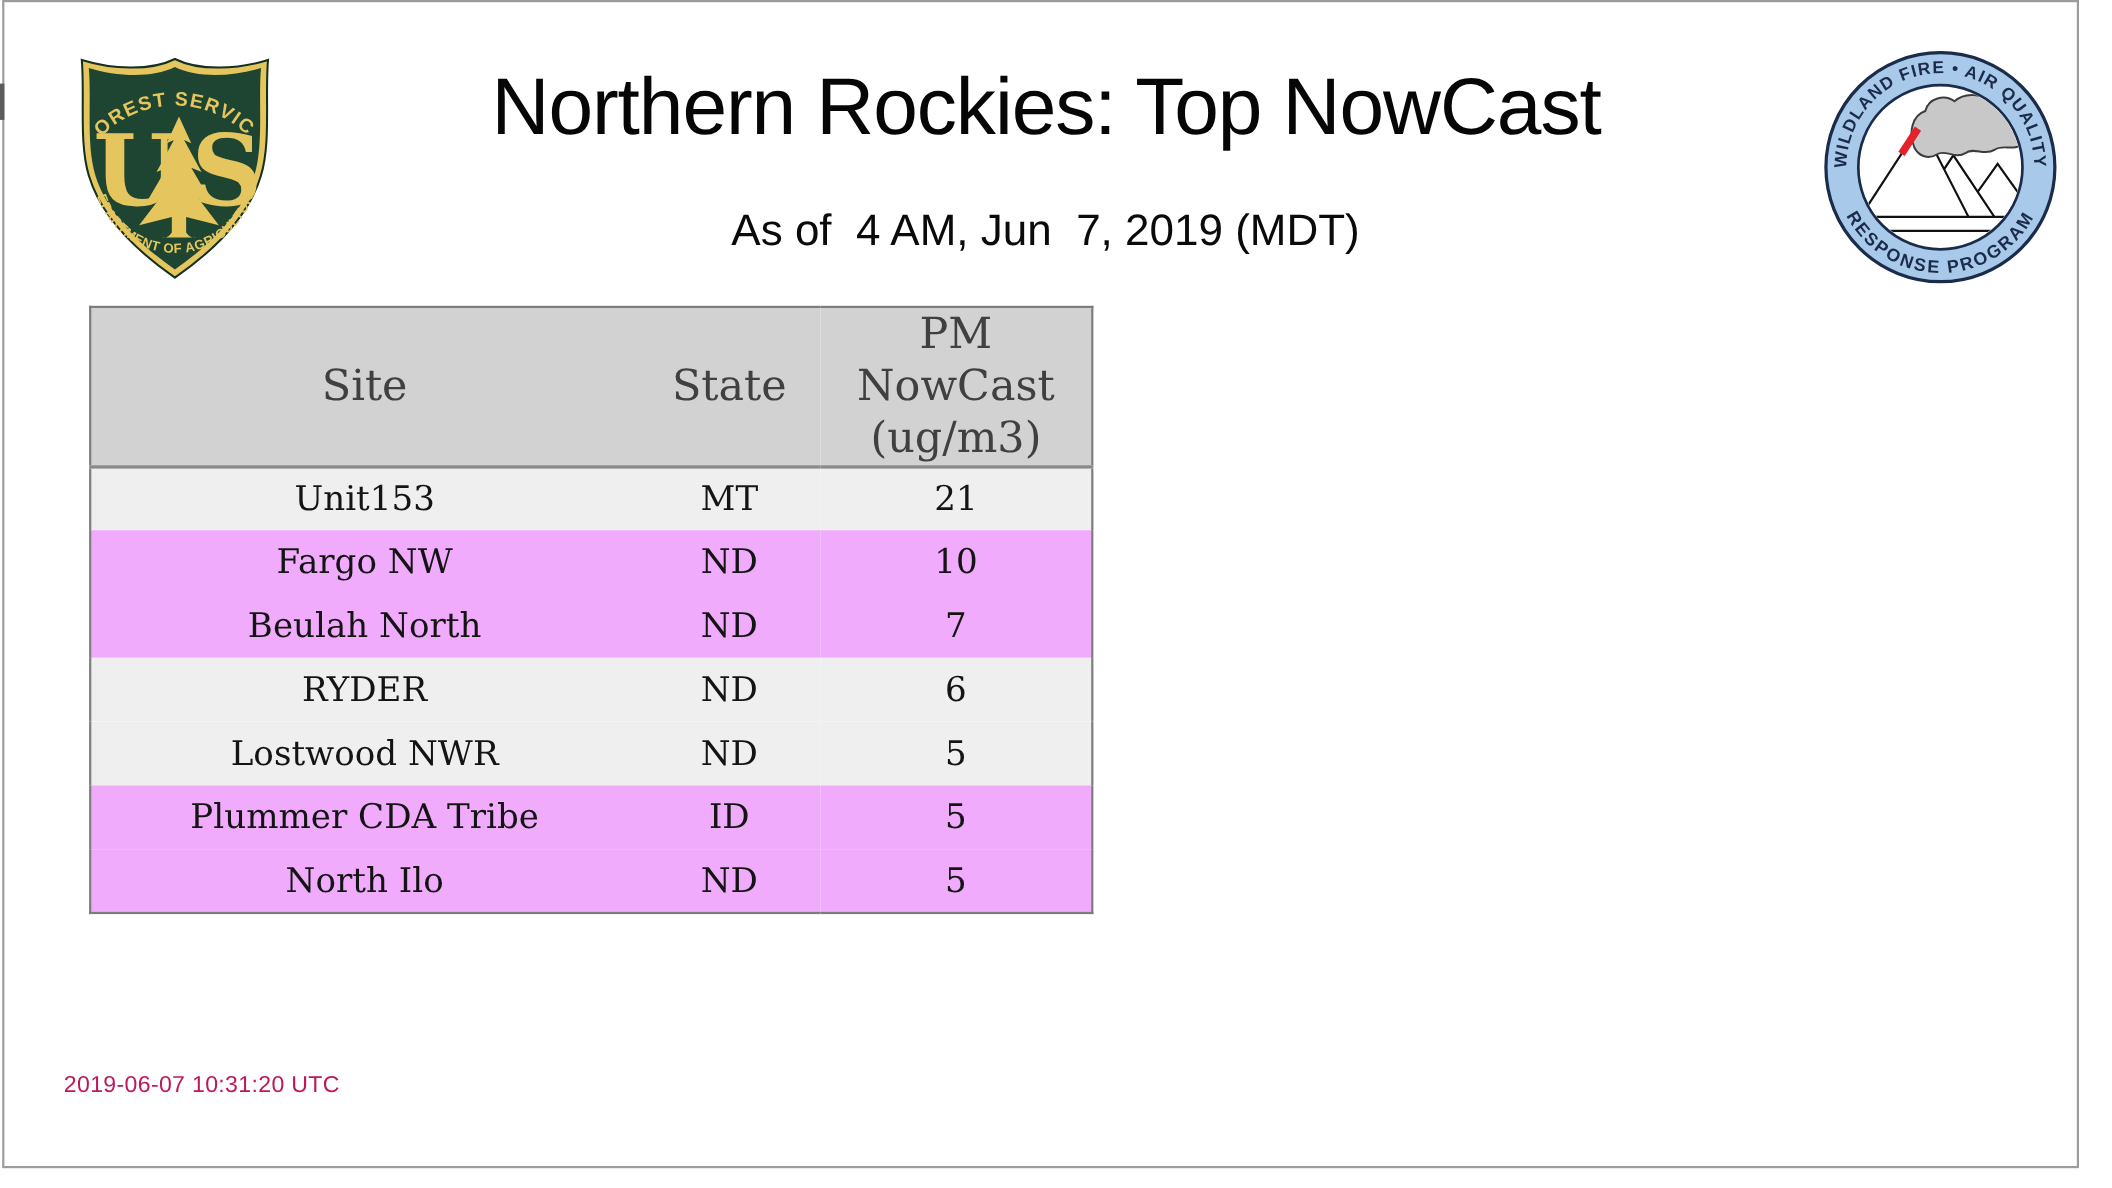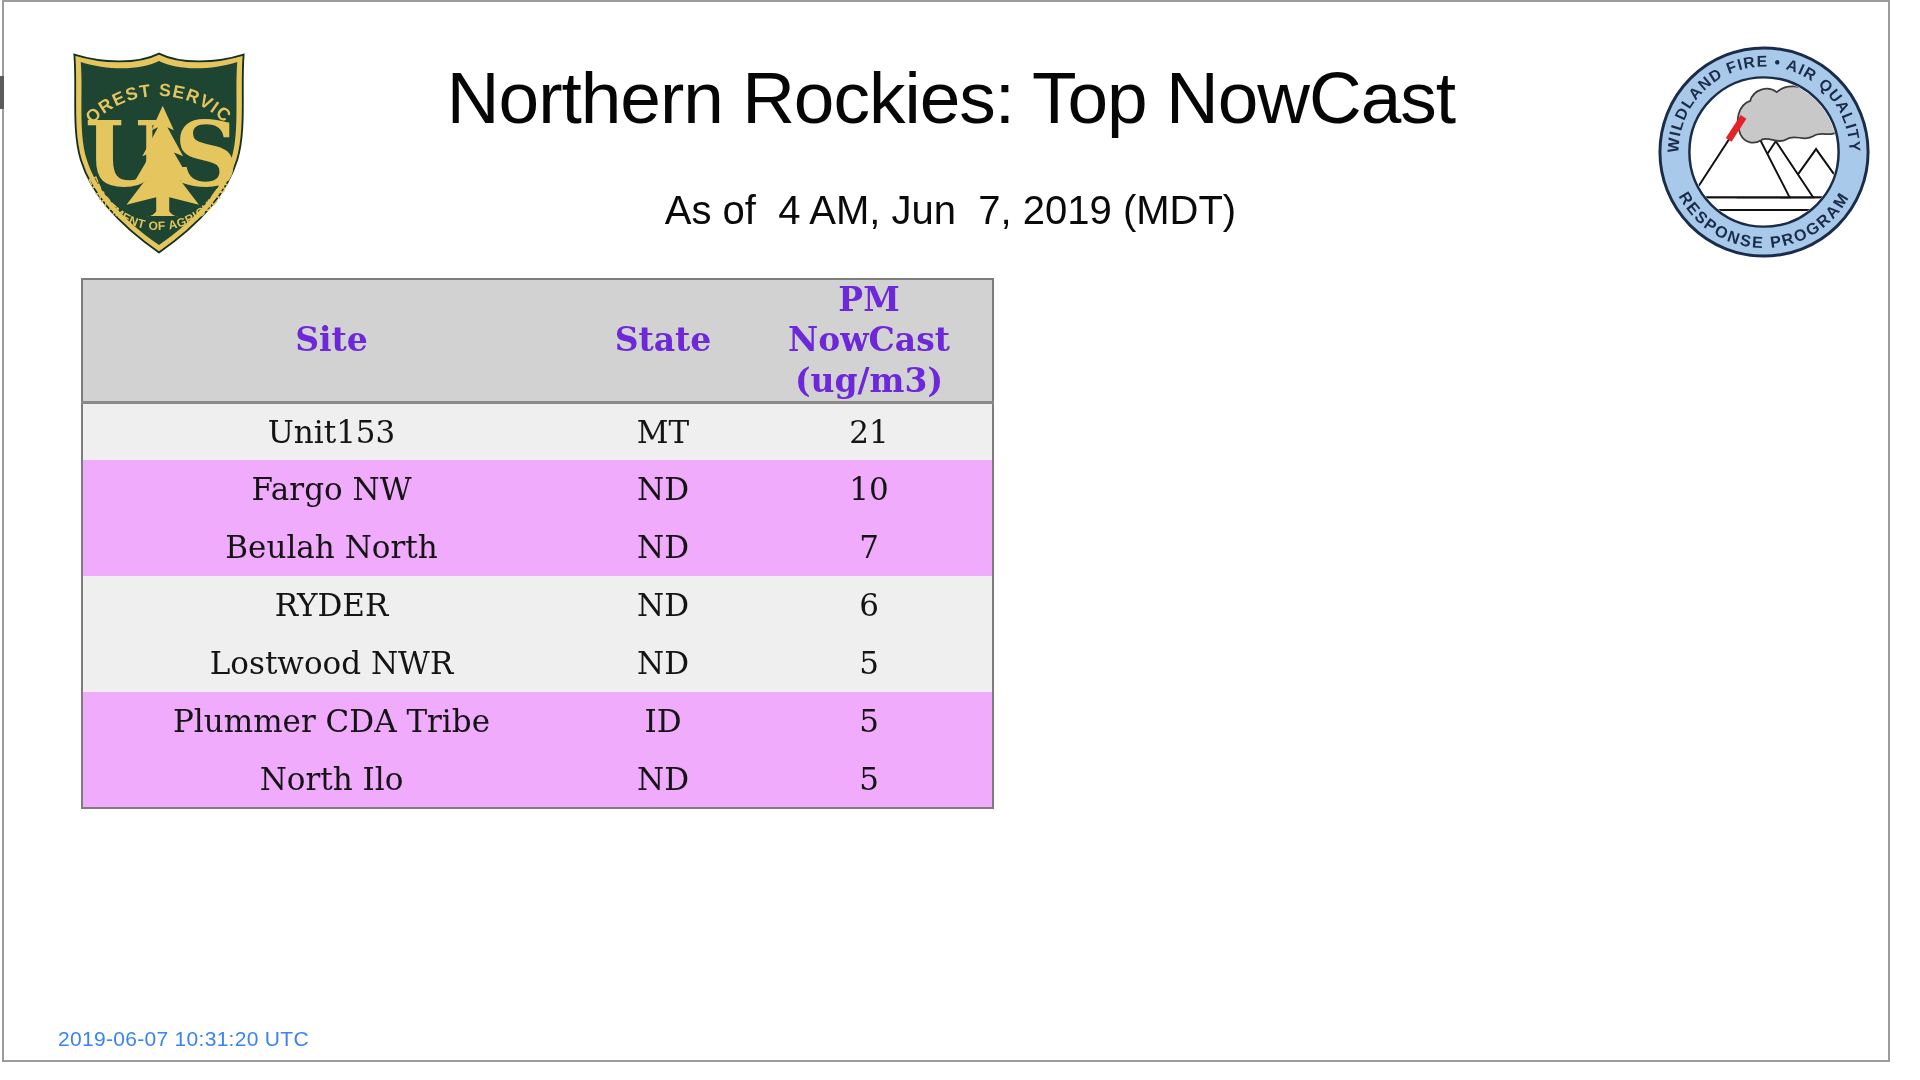--- a/index.html
+++ b/index.html
@@ -28,32 +28,32 @@
 
   table.nowcast-table {
     position:absolute; left:81px; top:278px; width:911px;
     border-collapse:collapse; background:#ffffff;
     border:2px solid #7d7d7d;
     font-family:"DejaVu Serif", serif;
     table-layout:fixed;
   }
   .nowcast-table thead th {
     background:#d2d2d2; height:123px; vertical-align:middle;
-    font-size:33px; font-weight:bold; color:#6d28d9;
+    font-size:39px; font-weight:normal; color:#404040;
     border-bottom:3px solid #8a8a8a; text-align:center; line-height:1.22;
   }
   .nowcast-table tbody td {
     height:58px; text-align:center; vertical-align:middle;
     font-size:31px; color:#141414; background:#f0abfc;
   }
   .nowcast-table tbody tr.shaded td { background:#efefef;text-align:center; }
 
   .footer-ts {
-    position:absolute; left:58px; top:1027px;
-    font-size:21px; color:#3b82f6; letter-spacing:0.3px;
+    position:absolute; left:58px; top:975px;
+    font-size:21px; color:#be185d; letter-spacing:0.3px;
   }
 
   .arc-text { font-family:"Liberation Sans", sans-serif; font-weight:bold; }
 </style>
 </head>
 <body>
 
 <div class="sheet"></div>
 <div class="edge-notch"></div>
 

